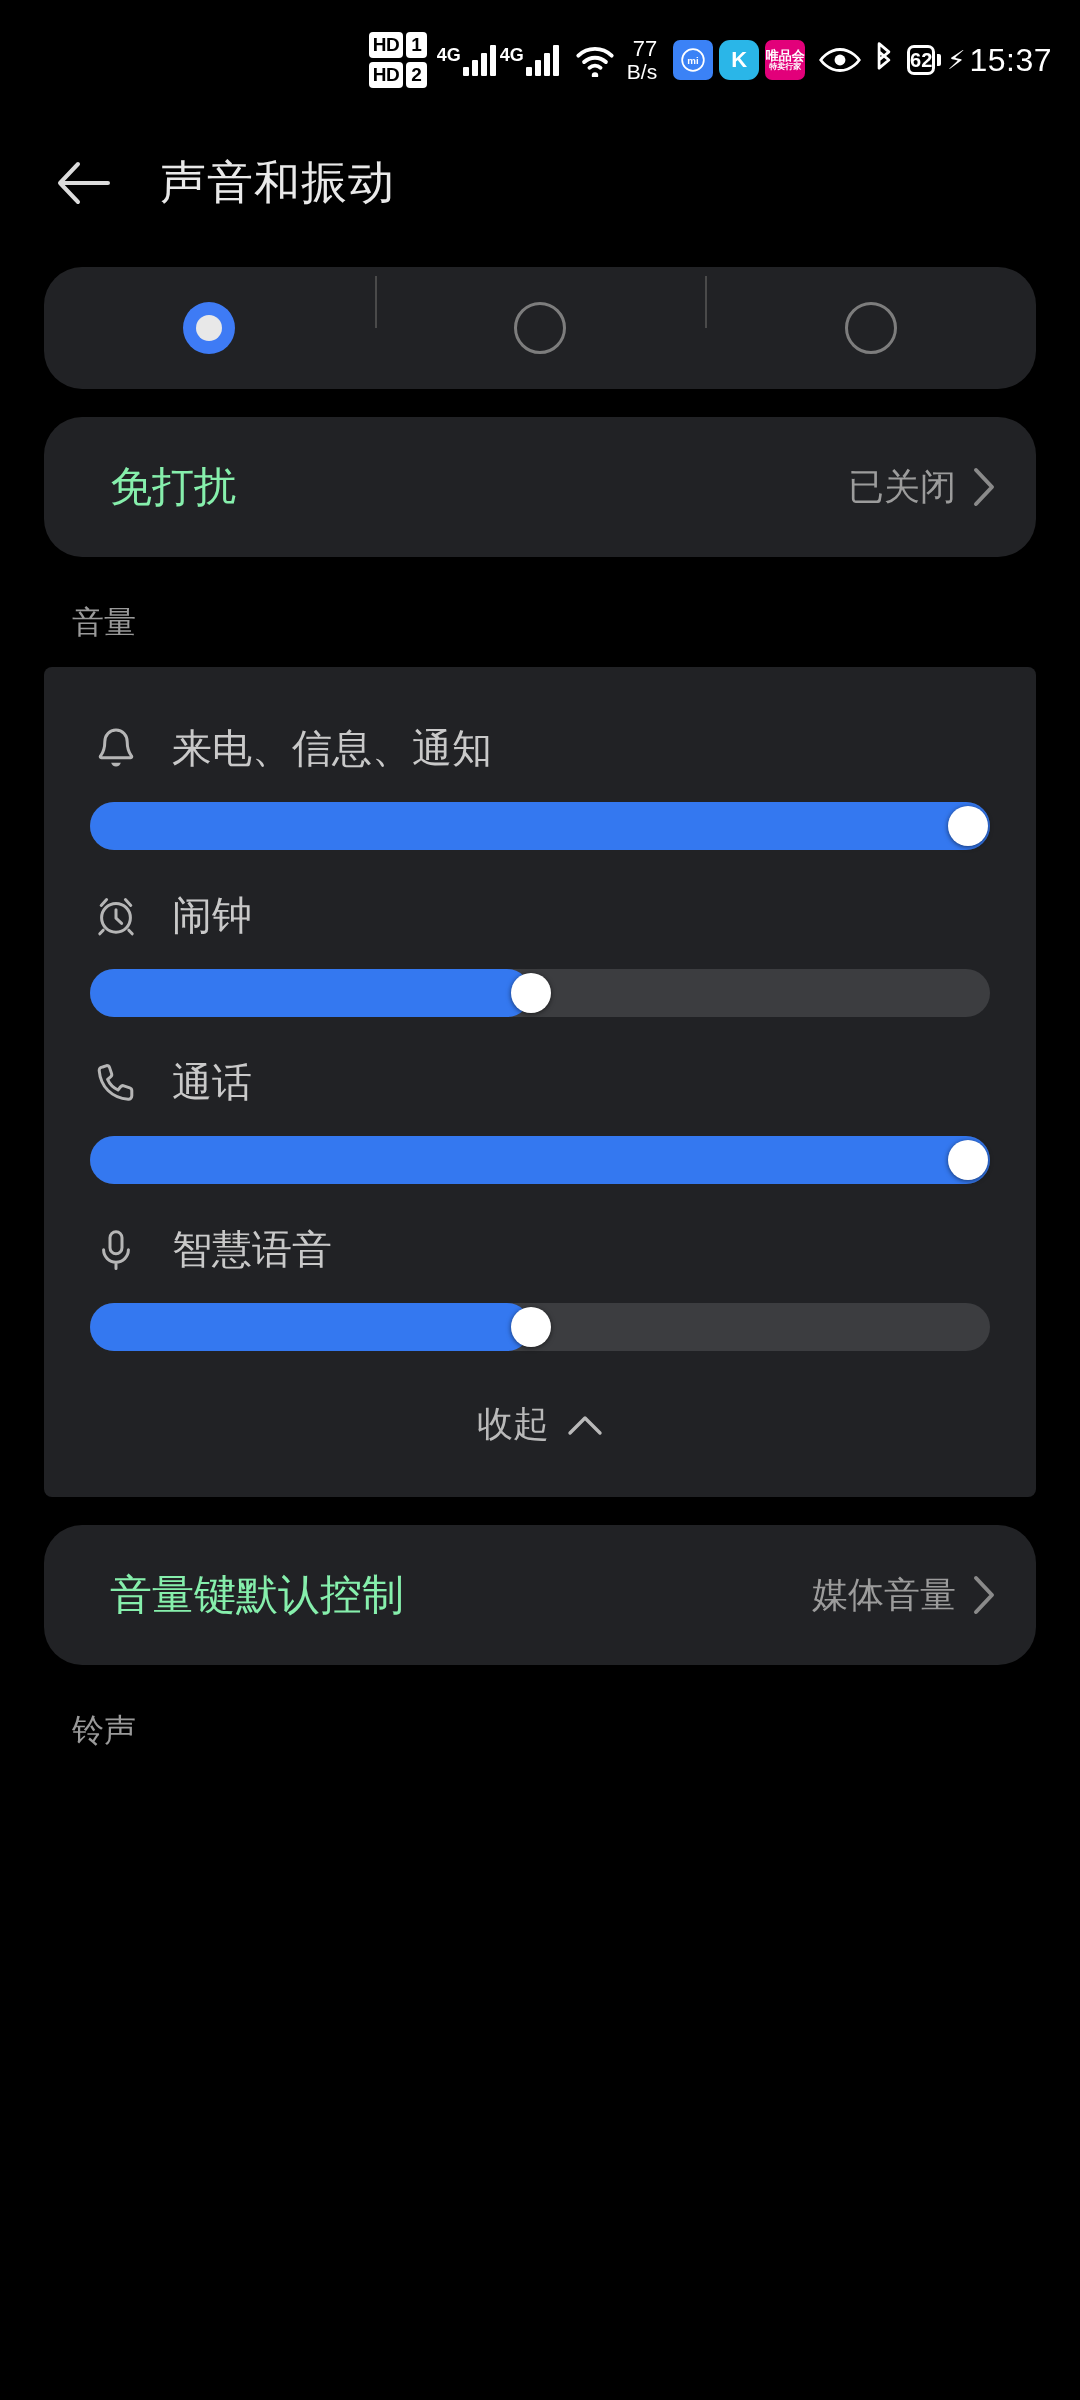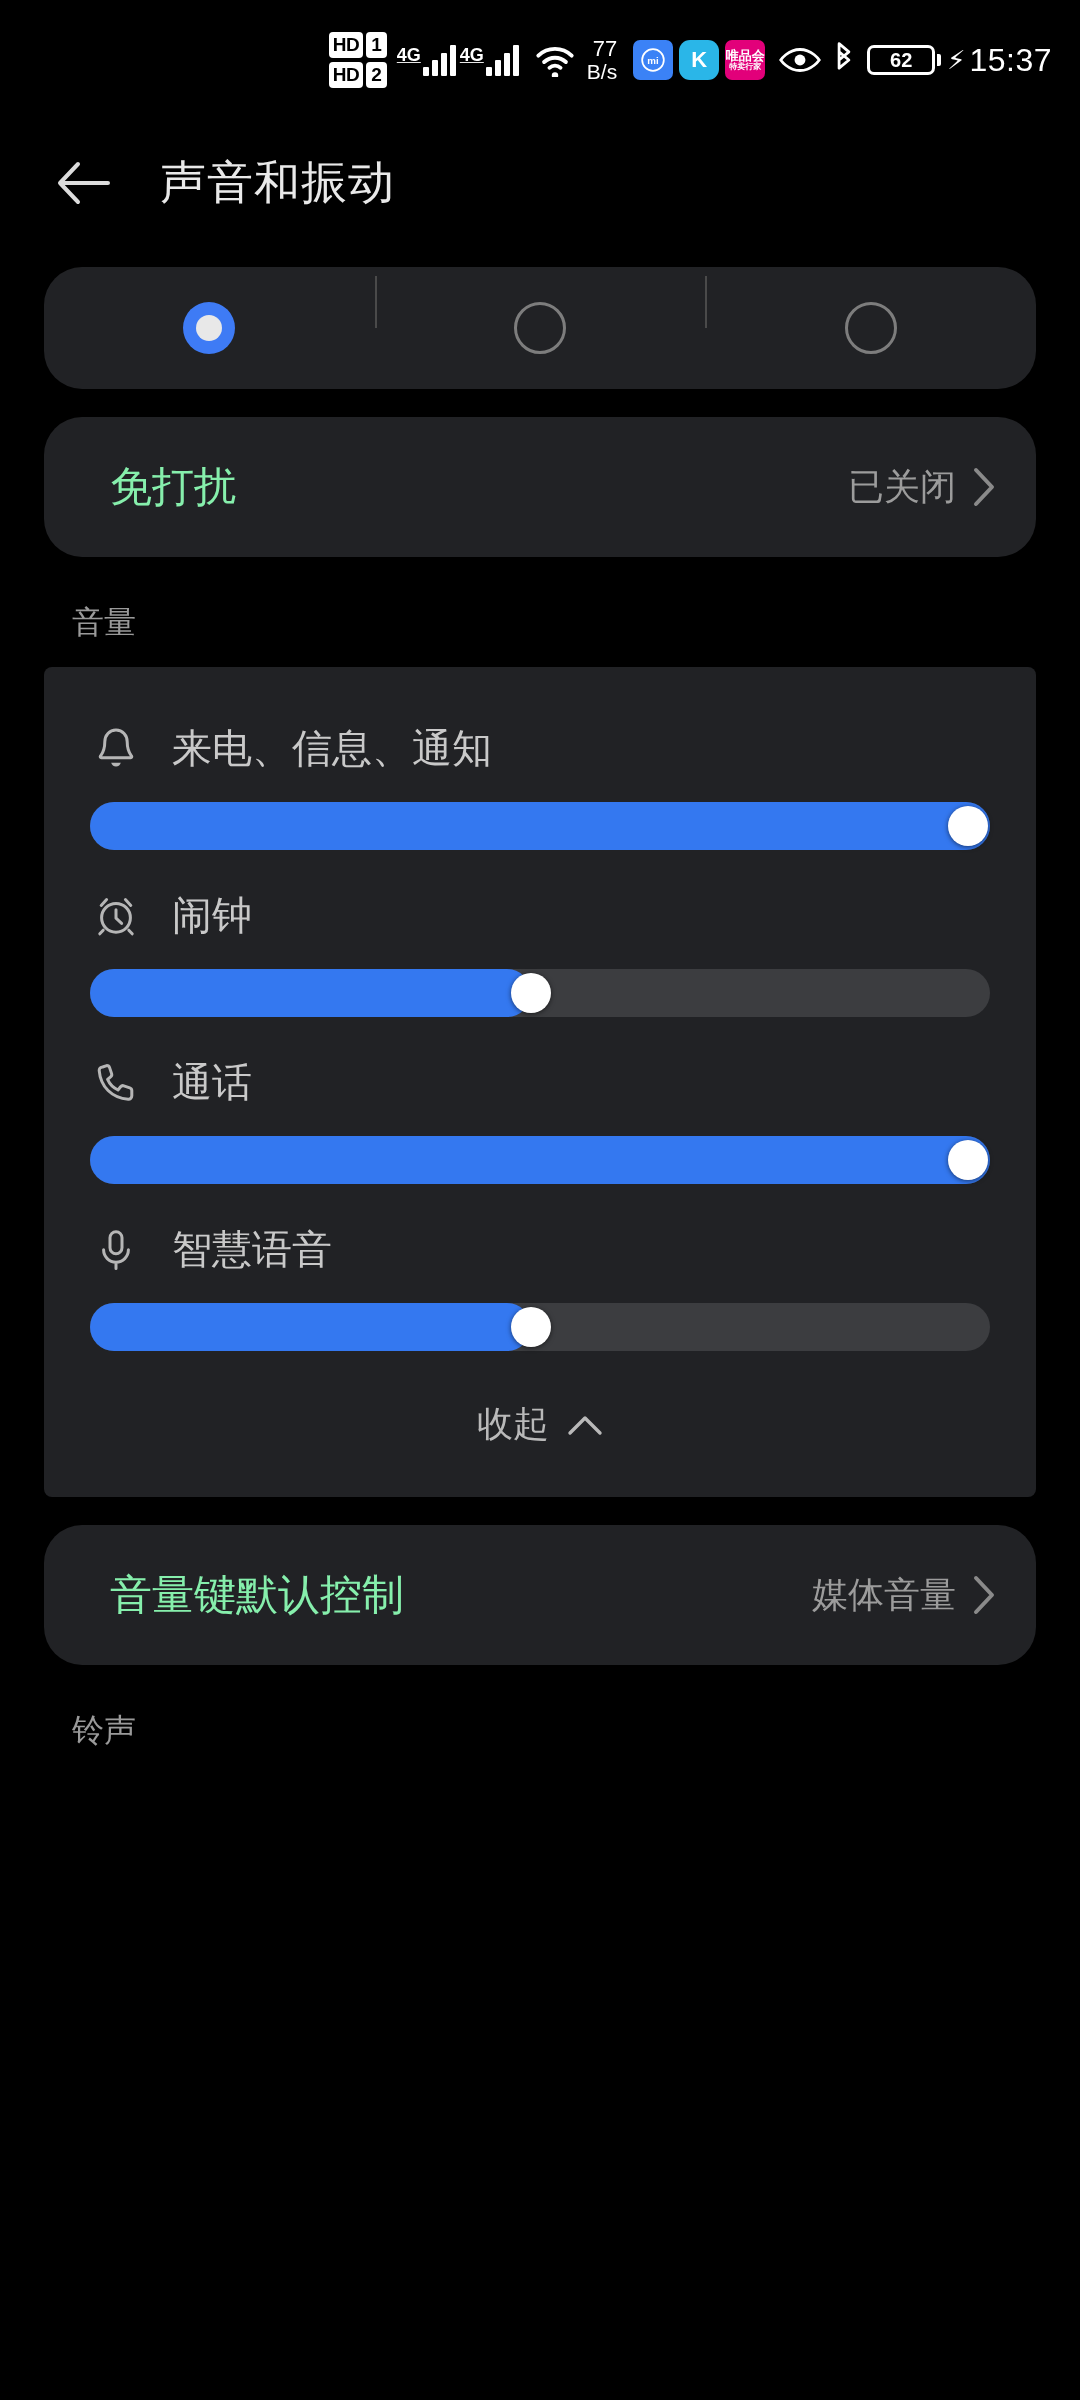--- a/index.html
+++ b/index.html
@@ -8,21 +8,21 @@
 
   
   .statusbar { height:120px; display:flex; align-items:center; justify-content:flex-end;
                padding:0 28px 0 0; gap:0; }
   .hd-stack { display:flex; flex-direction:column; gap:4px; margin-right:10px; }
   .hd-badge { display:flex; align-items:center; gap:3px; }
   .hd-box { background:#fff; color:#000; font-size:19px; font-weight:700; line-height:1;
             padding:3px 4px 4px 4px; border-radius:4px; letter-spacing:-0.5px; }
   .hd-num { background:#fff; color:#000; font-size:19px; font-weight:700; line-height:1;
             padding:3px 5px 4px 5px; border-radius:4px; }
-  .sig { display:flex; align-items:flex-end; margin-right:4px;text-decoration:underline; }
+  .sig { display:flex; align-items:flex-end; margin-right:4px; }
   .sig .g { font-size:18px; font-weight:700; margin-right:2px; margin-bottom:10px; color:#fff; }
   .bars { display:flex; align-items:flex-end; gap:3px; height:32px; }
   .bars i { width:6px; background:#fff; border-radius:1px; display:block; }
   .bars i:nth-child(1){height:9px;} .bars i:nth-child(2){height:16px;}
   .bars i:nth-child(3){height:23px;} .bars i:nth-child(4){height:31px;}
   .wifi { margin:0 8px 0 10px; display:flex; align-items:center; }
   .netspeed { display:flex; flex-direction:column; align-items:flex-end; line-height:1.05;
               font-size:22px; color:#fff; margin:0 10px 0 2px; }
   .netspeed .u { font-size:21px; }
   .appicons { display:flex; align-items:center; gap:6px; margin:0 6px; }
@@ -30,21 +30,21 @@
              justify-content:center; font-size:22px; font-weight:700; color:#fff;
              overflow:hidden; position:relative; }
   .appicon.mi { background:#3b82f6; }
   .appicon.kg { background:#2ab6e8; border-radius:11px; }
   .appicon.vip { background:#e2007a; font-size:12px; flex-direction:column; line-height:1.05; }
   .appicon.vip b { font-size:13px; font-weight:700; }
   .appicon.vip s { font-size:8px; text-decoration:none; }
   .eye { margin:0 10px 0 8px; display:flex; align-items:center; }
   .bt  { margin-right:10px; display:flex; align-items:center; }
   .batt { display:flex; align-items:center; margin-right:4px; }
-  .batt-body { width:68px; height:30px; border:3px solid #fff; border-radius:7px;
+  .batt-body { width:28px; height:30px; border:3px solid #fff; border-radius:7px;
                display:flex; align-items:center; justify-content:center;
                font-size:20px; font-weight:600; color:#fff; }
   .batt-cap { width:4px; height:12px; background:#fff; border-radius:0 2px 2px 0; margin-left:2px; }
   .bolt { font-size:26px; color:#fff; margin:0 4px 0 2px; }
   .clock { font-size:32px; color:#fff; letter-spacing:0.5px; }
 
   
   .header { height:125px; display:flex; align-items:center; padding:0 56px; gap:48px; }
   .back { width:56px; height:56px; display:flex; align-items:center; justify-content:center; }
   .page-title { font-size:46px; color:#e9e9e9; letter-spacing:1px; }

